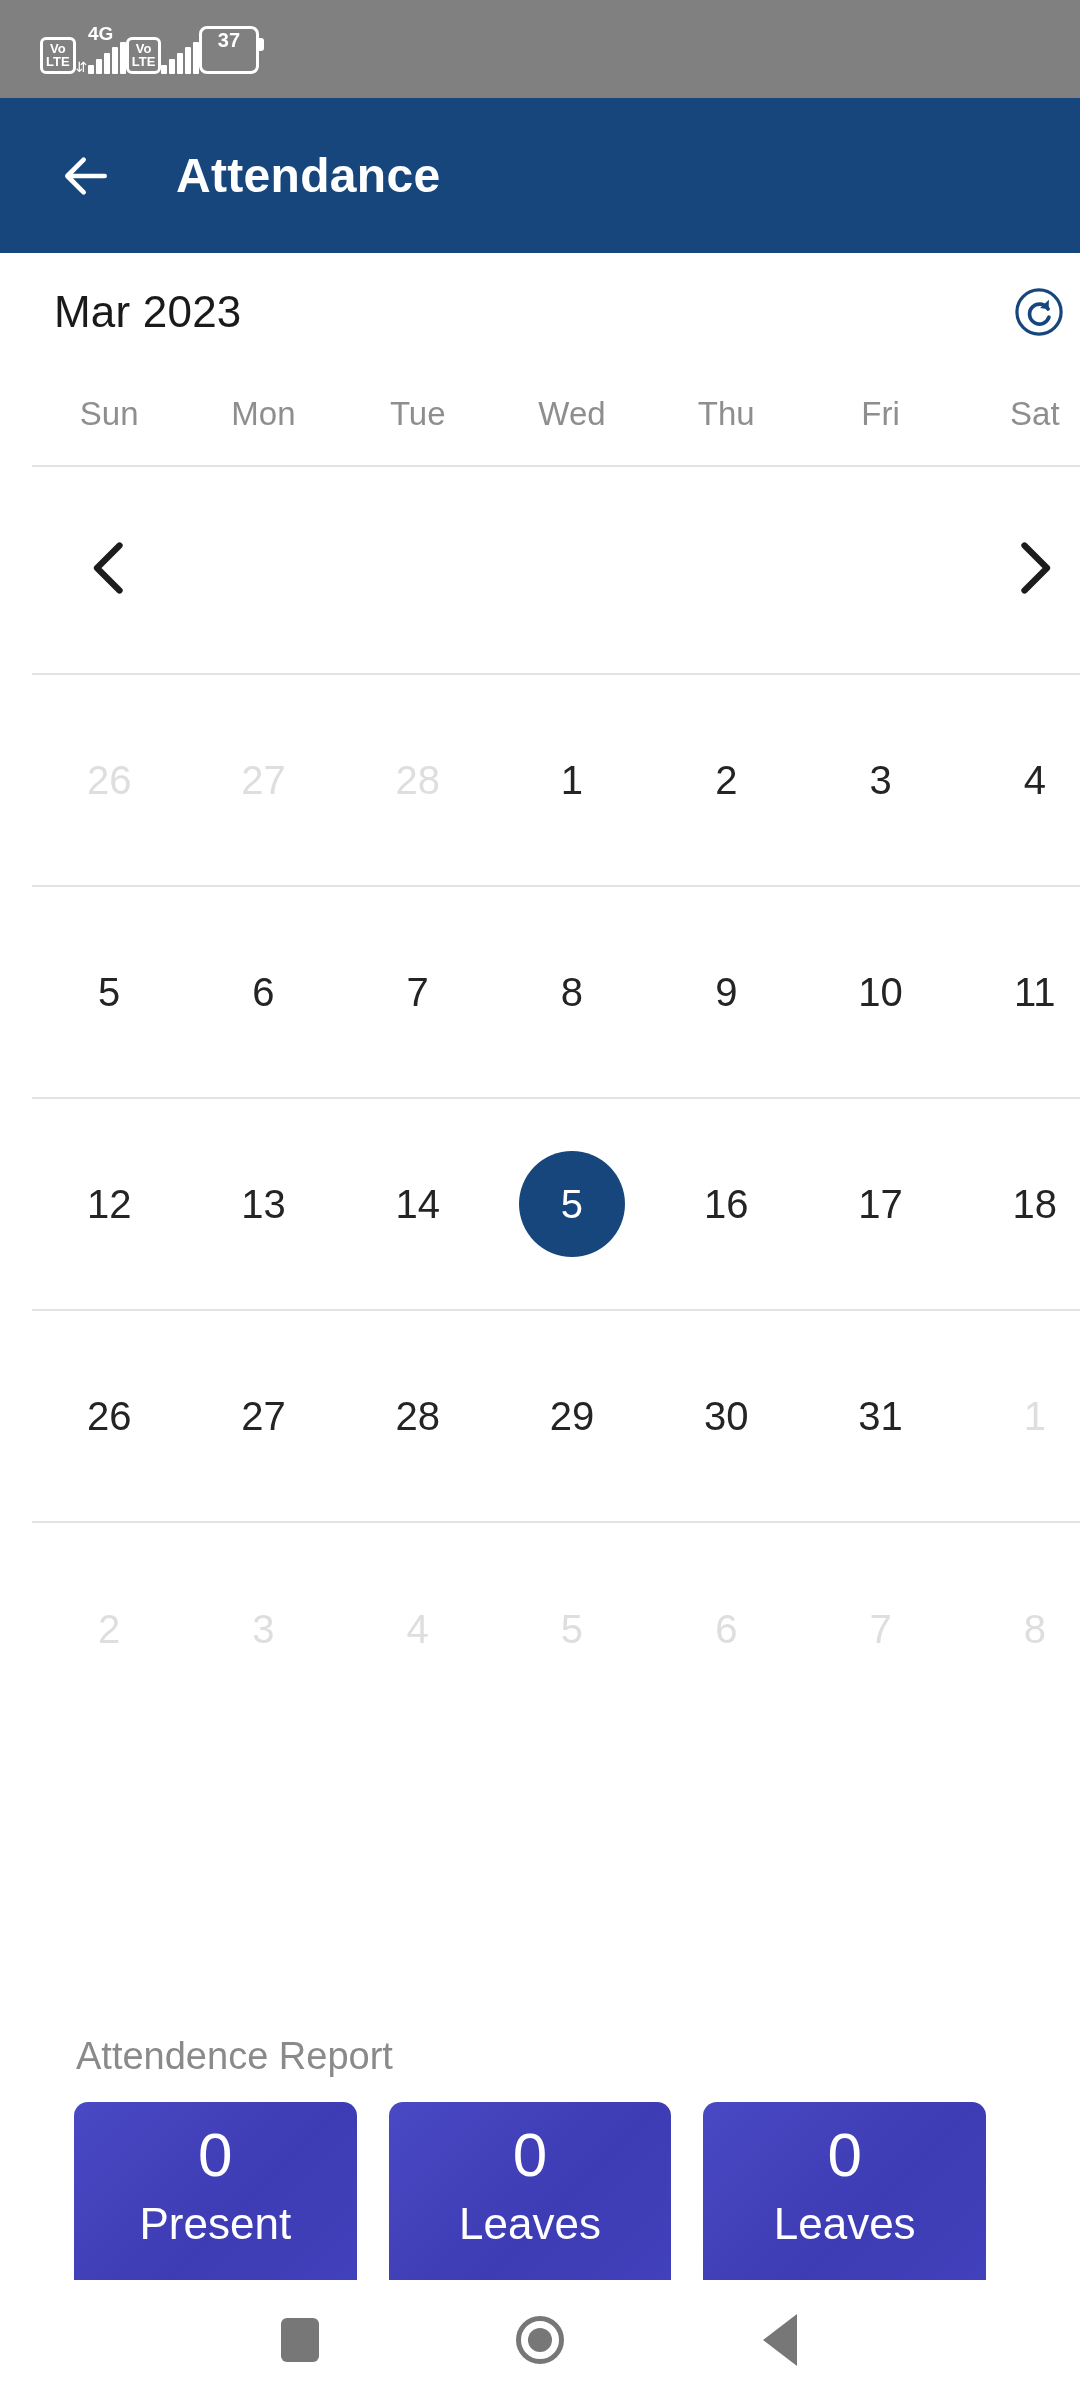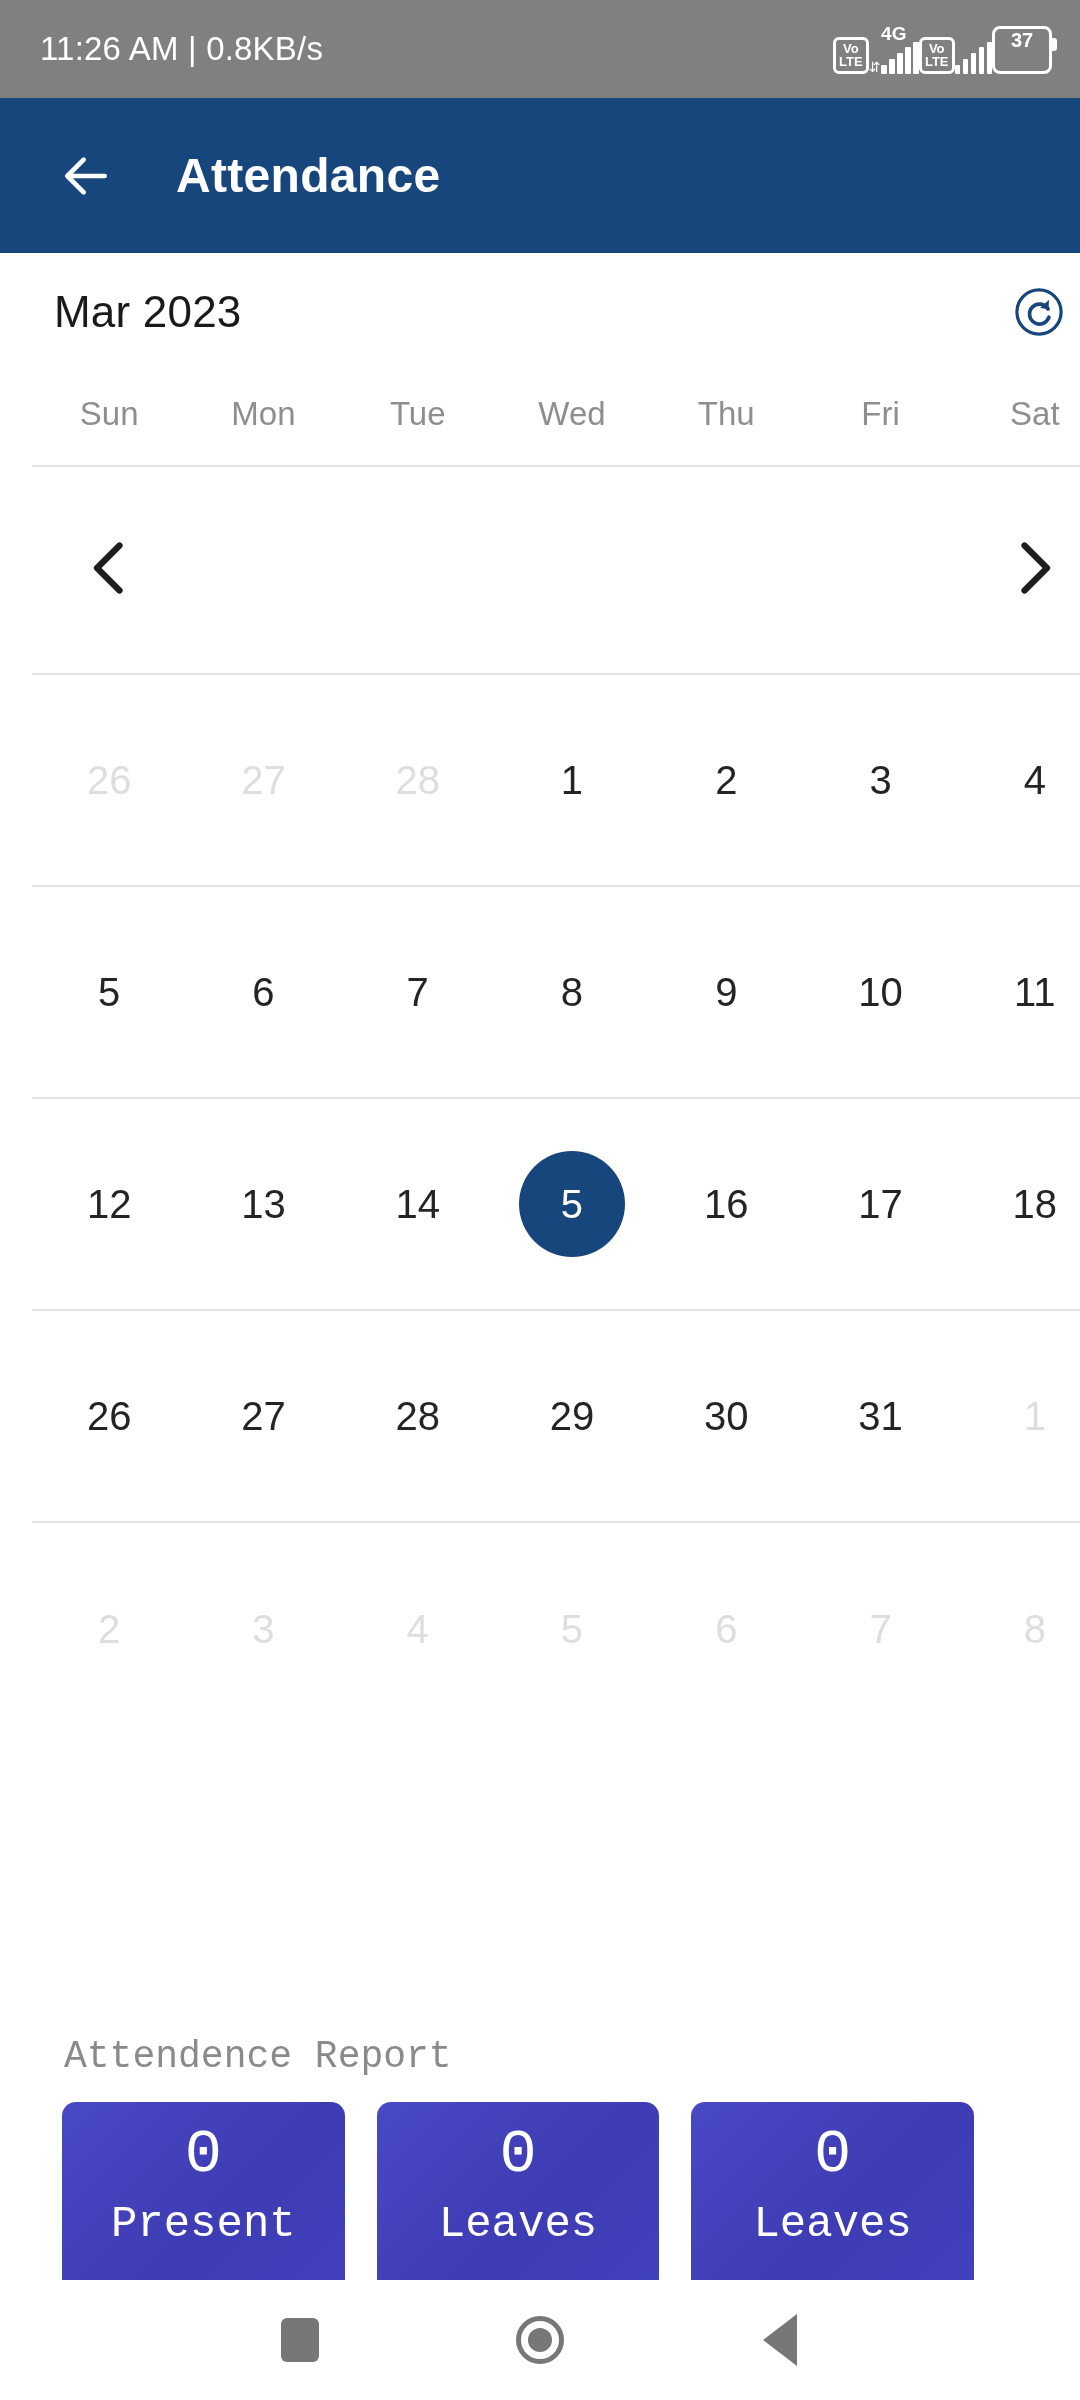--- a/index.html
+++ b/index.html
@@ -82,21 +82,21 @@
   .date-row td { height:212px; }
   .daynum {
     display:inline-flex; align-items:center; justify-content:center;
     width:106px; height:106px; border-radius:50%;
     font-size:40px; color:#242424; line-height:1;
   }
   .daynum.muted { color:#dedede; }
   .daynum.selected { background:#17467d; color:#ffffff; }
 
   
-  .report { position:absolute; left:4px; top:2035px; width:1028px;font-family:Liberation Mono, monospace; }
+  .report { position:absolute; left:16px; top:2035px; width:1028px; }
   .report-title {
     font-size:38px; color:#8a8a8a; padding-left:60px; margin-bottom:24px;
   }
   .cards { display:flex; padding:0 58px; gap:32px; }
   .card {
     flex:1; height:210px; border-radius:14px;
     background:linear-gradient(135deg,#4a49c4 0%,#3d3cb4 55%,#4342bd 100%);
     color:#ffffff; display:flex; flex-direction:column;
     align-items:center; justify-content:flex-start; padding-top:18px;
     overflow:hidden;
@@ -121,25 +121,20 @@
     width:0; height:0; border-top:26px solid transparent;
     border-bottom:26px solid transparent; border-right:34px solid #777777;
   }
 </style>
 </head>
 <body>
 
 <div id="app">
 
   <div class="statusbar">
-    <div class="status-left">
-      <span>11:26 AM</span>
-      <span>|</span>
-      <span>0.8KB/s</span>
-    </div>
     <div class="status-right">
       <div class="volte">Vo<br>LTE</div>
       <div class="net4g">
         <div class="lbl">4G</div>
         <div class="row">
           <div class="arrows">⇵</div>
           <div class="sig">
               <i></i>
               <i></i>
               <i></i>

